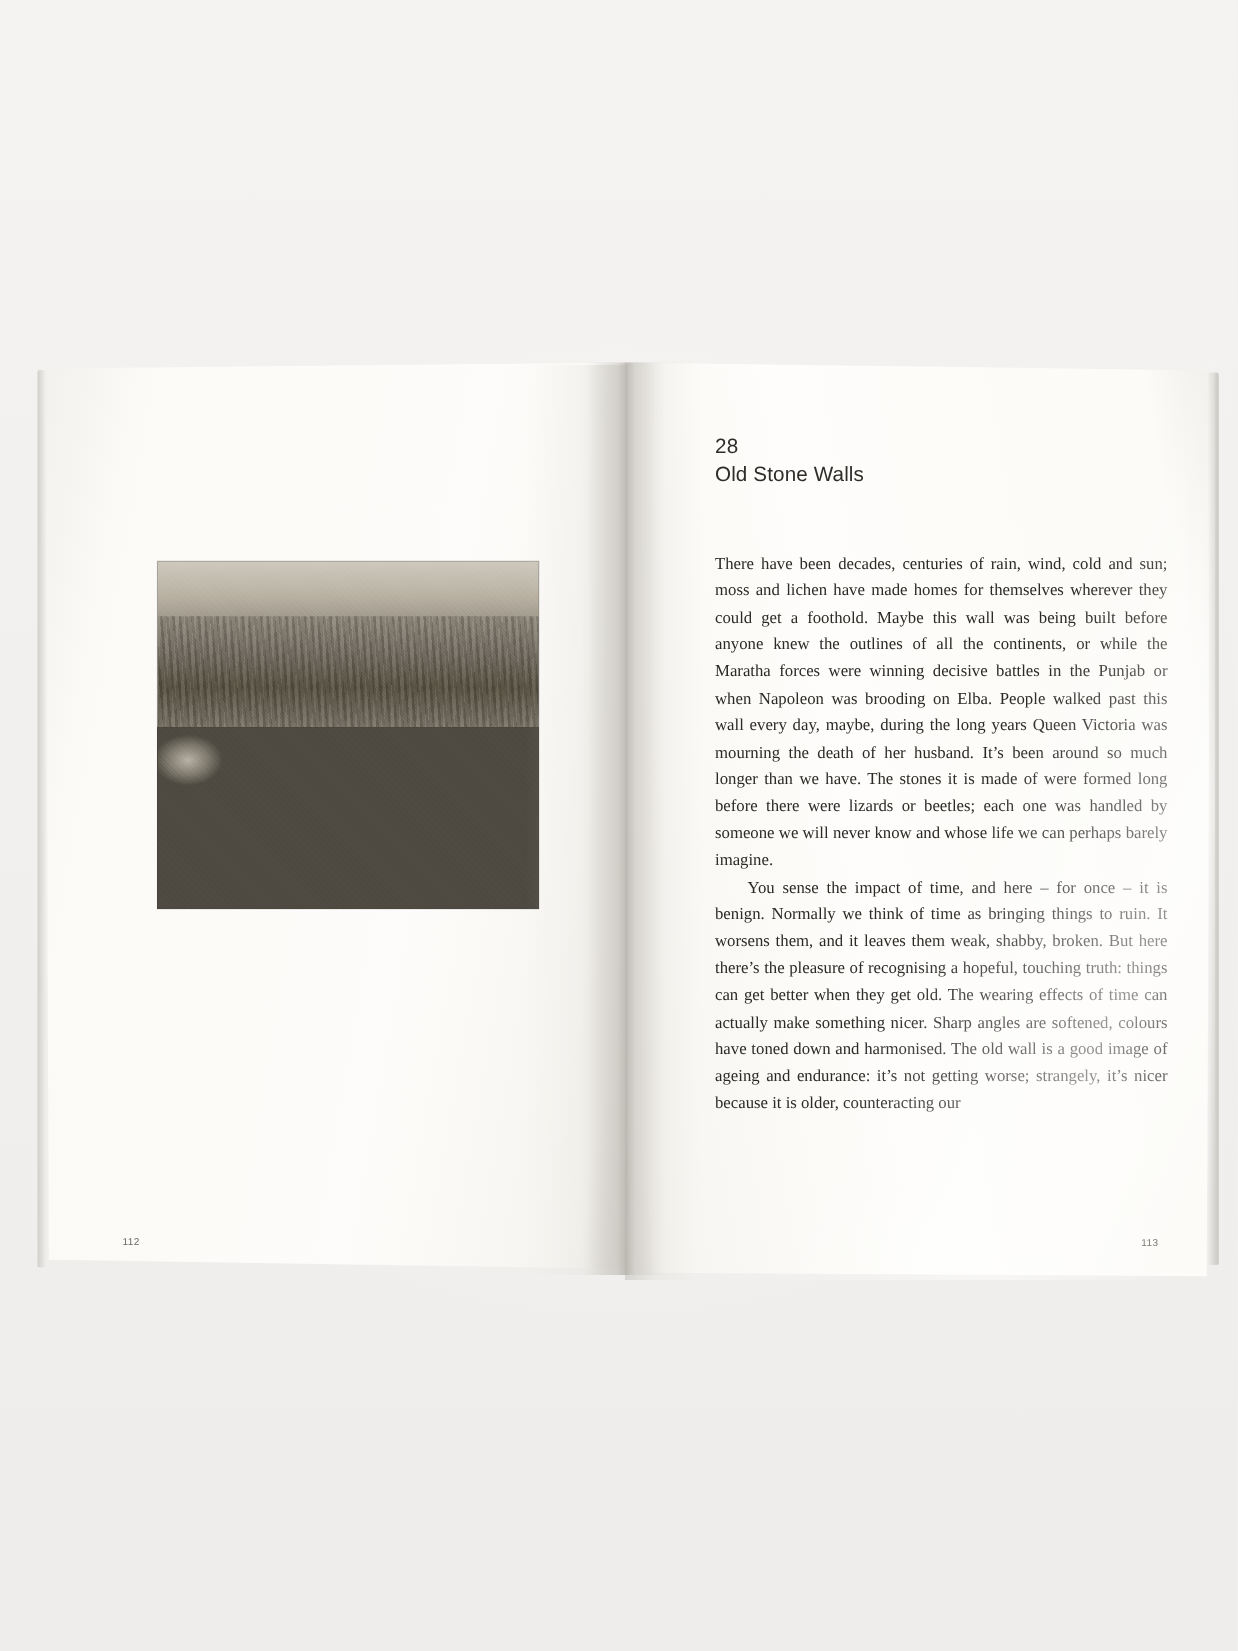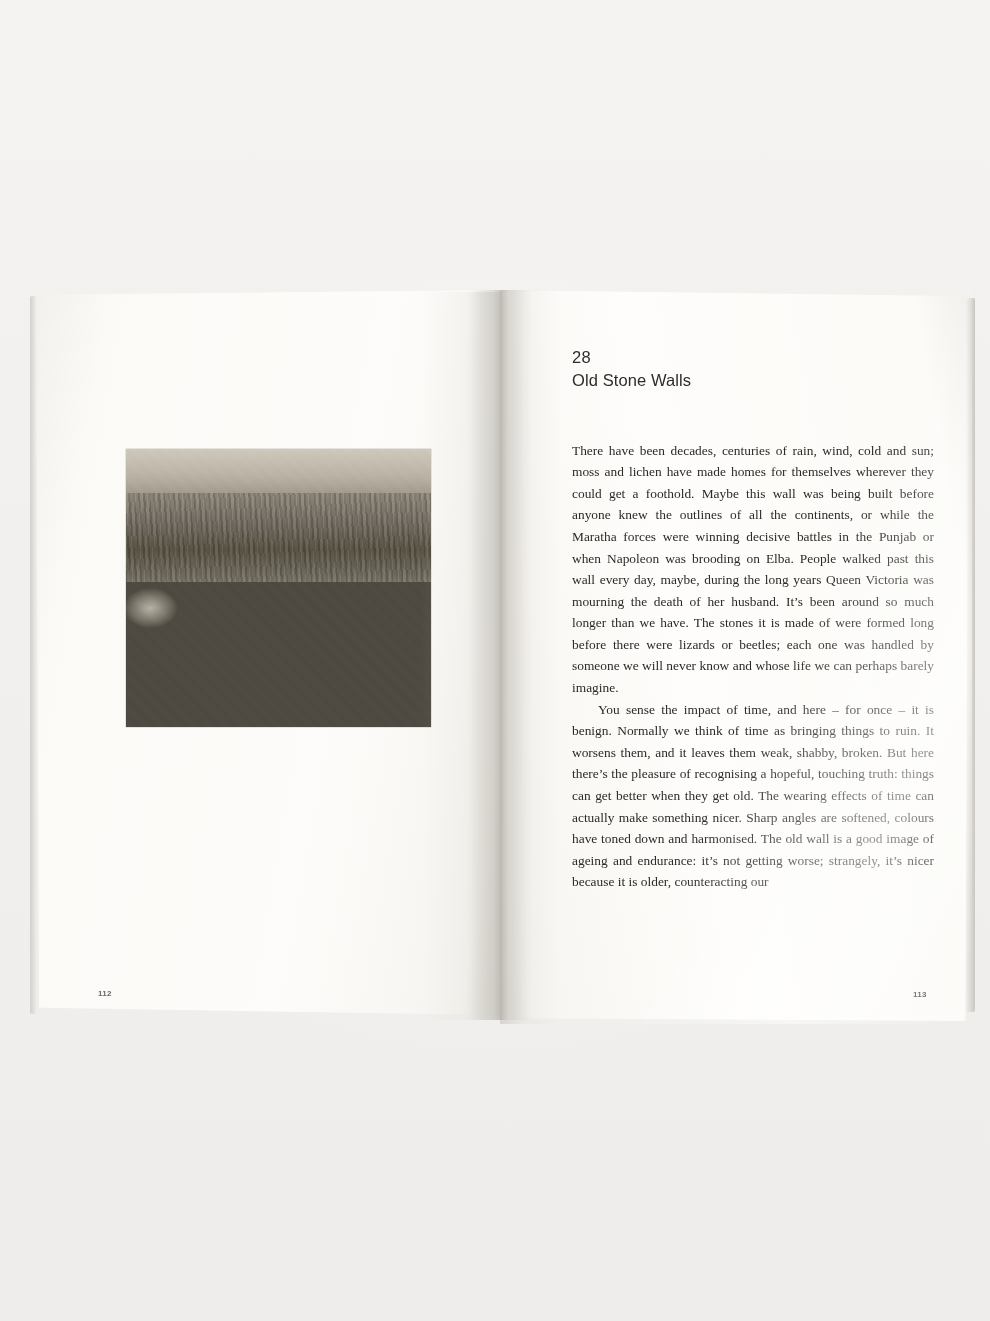--- a/index.html
+++ b/index.html
@@ -168,21 +168,20 @@
       repeating-linear-gradient(45deg, rgba(255,255,255,0.028) 0 1px, rgba(0,0,0,0.028) 1px 2px);
     mix-blend-mode: overlay;
   }
 
   .folio {
     position: absolute;
     font-family: "Liberation Sans", sans-serif;
     font-size: 8px;
     color: #6a6760;
     letter-spacing: 0.3px;
-    font-weight: bold;
   }
   .folio-left { left: 66px; top: 703px; }
   .folio-right { left: 413px; top: 704px; }
 
   
   .rp {
     position: absolute;
     left: 72px;
     top: 60px;
     width: 362px;

